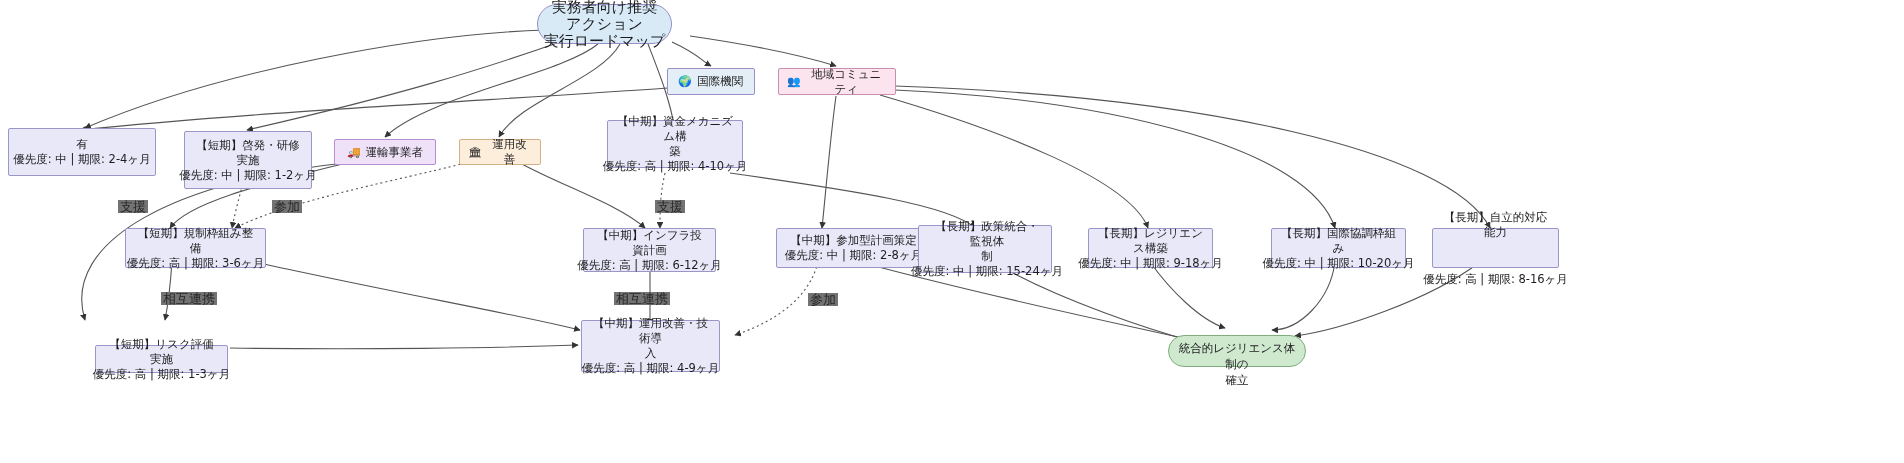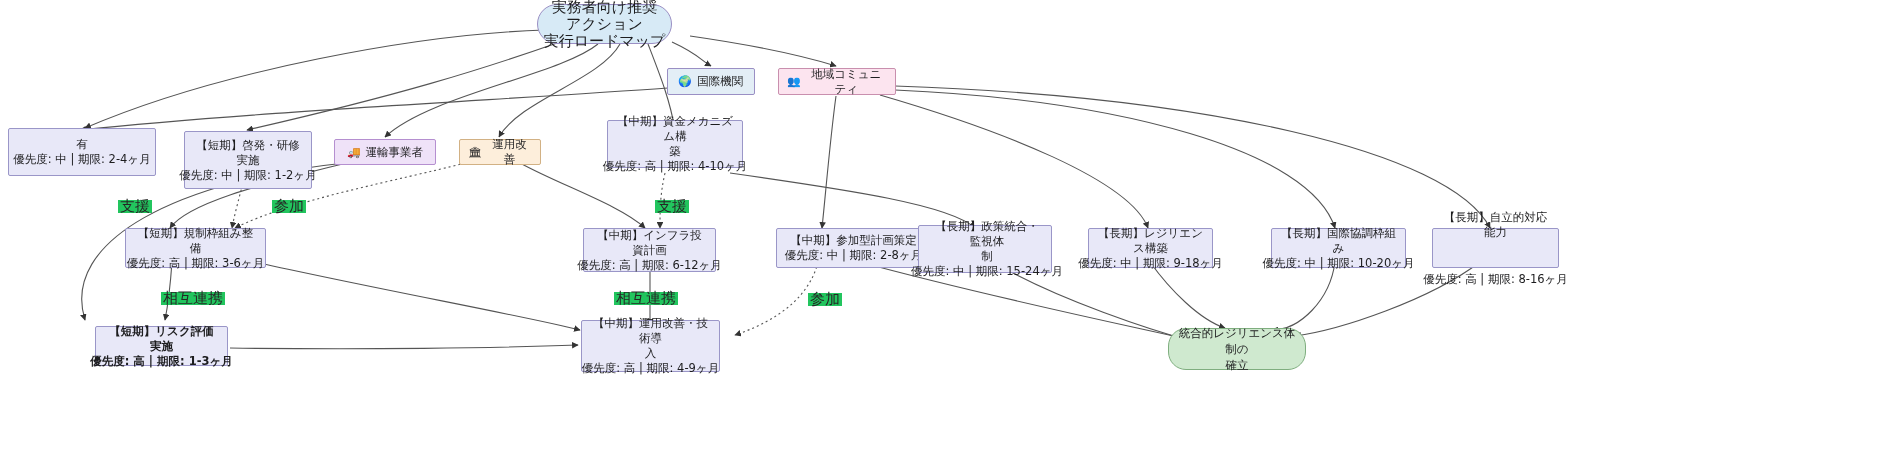--- a/index.html
+++ b/index.html
@@ -77,23 +77,23 @@
     border:1.4px solid #7fae7f;
     border-radius:18px;
     font-size:11.5px;
     line-height:16px;
   }
   .actor-row{display:flex;align-items:center;gap:5px;justify-content:center;}
   .emoji{font-size:11px;line-height:11px;}
 
   .edge-label{
     position:absolute;
-    background:#22c55e;
+    background:#737373;
     color:#262626;
-    font-size:15px;
+    font-size:13px;
     line-height:13px;
     padding:0 2px;
     white-space:nowrap;
   }
 </style>
 </head>
 <body>
 
 <div id="stage">
 
@@ -243,32 +243,32 @@
   <div class="node n-act" style="left:1271px;top:228px;width:135px;height:40px;">
     <div class="l1">【長期】国際協調枠組み</div>
     <div class="l2">優先度: 中 | 期限: 10-20ヶ月</div>
   </div>
 
   <div class="node n-act" style="left:1432px;top:228px;width:127px;height:40px;gap:32px;">
     <div class="l1">【長期】自立的対応能力</div>
     <div class="l2">優先度: 高 | 期限: 8-16ヶ月</div>
   </div>
 
-  <div class="node n-act" style="left:95px;top:326px;width:133px;height:40px;font-weight:bold;">
+  <div class="node n-act" style="left:95px;top:345px;width:133px;height:28px;">
     <div class="l1">【短期】リスク評価実施</div>
     <div class="l2">優先度: 高 | 期限: 1-3ヶ月</div>
   </div>
 
   <div class="node n-act" style="left:581px;top:320px;width:139px;height:52px;">
     <div class="l1">【中期】運用改善・技術導</div>
     <div class="l2">入</div>
     <div class="l2">優先度: 高 | 期限: 4-9ヶ月</div>
   </div>
 
-  <div class="node n-goal" style="left:1168px;top:328px;width:138px;height:42px;">
+  <div class="node n-goal" style="left:1168px;top:335px;width:138px;height:32px;justify-content:space-between;">
     <div class="l1">統合的レジリエンス体制の</div>
     <div class="l2">確立</div>
   </div>
 
   <div class="edge-label" style="left:118px;top:200px;">支援</div>
   <div class="edge-label" style="left:272px;top:200px;">参加</div>
   <div class="edge-label" style="left:655px;top:200px;">支援</div>
   <div class="edge-label" style="left:161px;top:292px;">相互連携</div>
   <div class="edge-label" style="left:614px;top:292px;">相互連携</div>
   <div class="edge-label" style="left:808px;top:293px;">参加</div>

